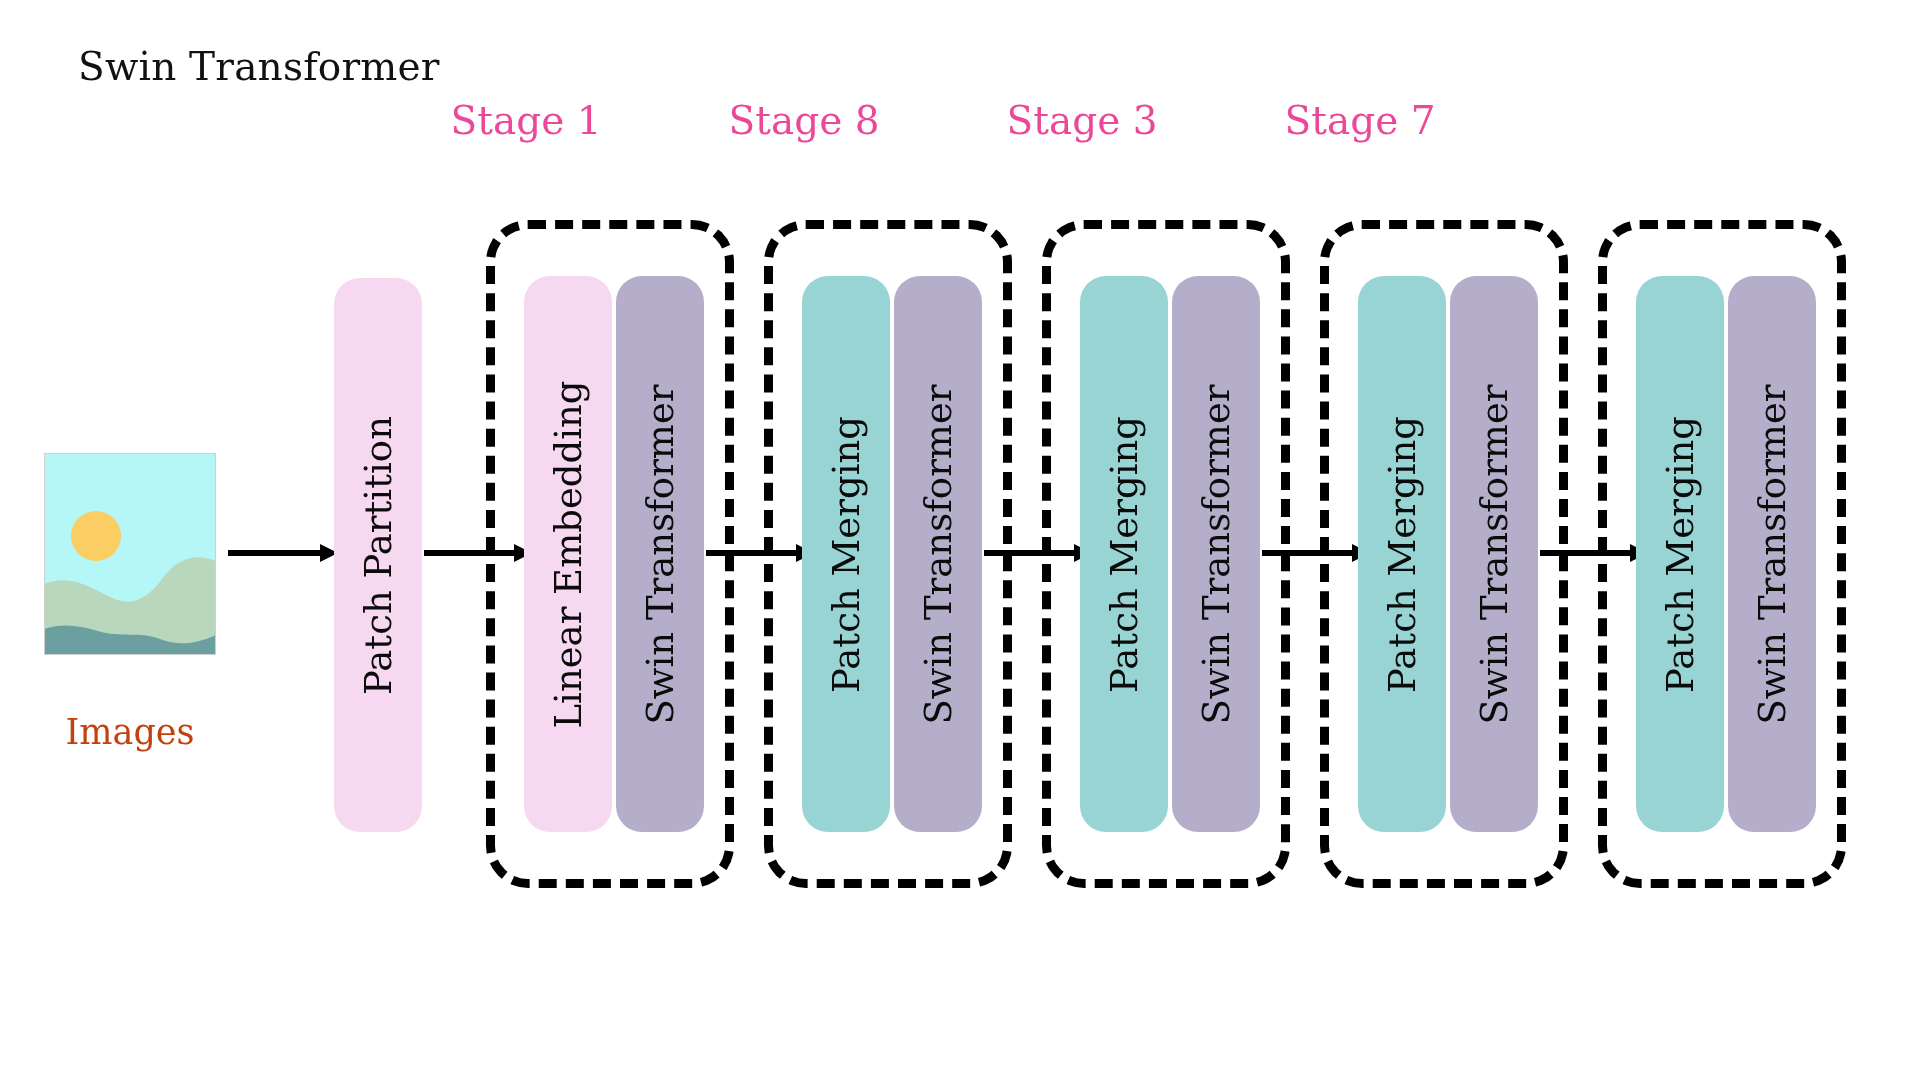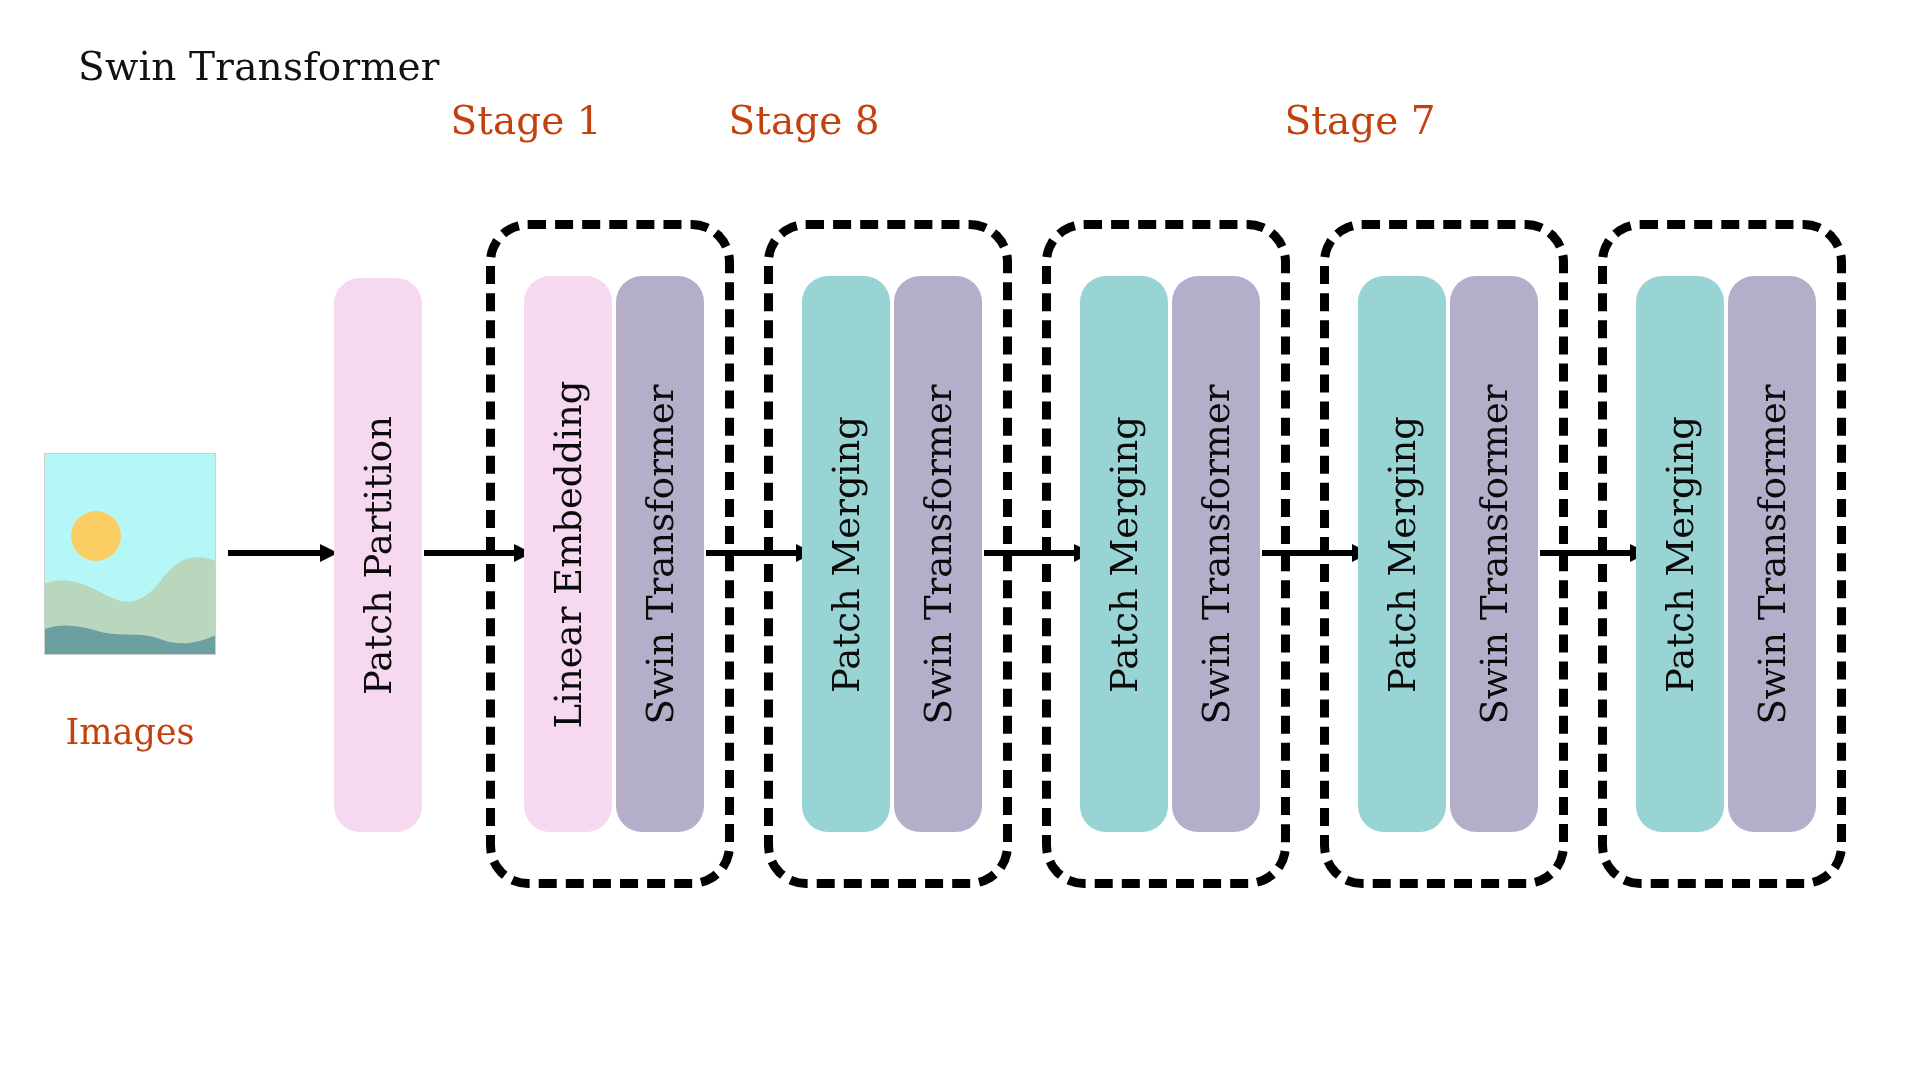--- a/index.html
+++ b/index.html
@@ -36,21 +36,21 @@
   }
 
   
   .stage-label {
     position: absolute;
     top: 98px;
     width: 240px;
     text-align: center;
     font-size: 39px;
     font-family: "DejaVu Serif", "Liberation Serif", serif;
-    color: #c2410c;
+    color: #ec4899;
     white-space: nowrap;
   }
 
   
   .input-image {
     position: absolute;
     left: 44px;
     top: 453px;
     width: 172px;
     height: 202px;
@@ -107,20 +107,21 @@
 </style>
 </head>
 <body>
 
 <div id="canvas">
 
   <div class="diagram-title">Swin Transformer</div>
 
   <div class="stage-label" style="left:406px;">Stage 1</div>
   <div class="stage-label" style="left:684px;">Stage 8</div>
+  <div class="stage-label" style="left:962px;">Stage 3</div>
   <div class="stage-label" style="left:1240px;">Stage 7</div>
 
   <div class="input-image">
     <svg width="172" height="202" viewBox="0 0 172 202" xmlns="http://www.w3.org/2000/svg">
       <rect x="0" y="0" width="172" height="202" fill="#B5F7F7"></rect>
       <circle cx="52" cy="83" r="25" fill="#FBCE63"></circle>
       <path d="M0 131 C 22 122, 40 130, 62 142 C 84 154, 100 150, 118 126 C 134 104, 152 100, 172 108 L172 202 L0 202 Z" fill="#B9D7BD"></path>
       <path d="M0 176 C 18 170, 34 172, 54 178 C 76 185, 96 178, 116 186 C 136 194, 154 190, 172 182 L172 202 L0 202 Z" fill="#6CA0A0"></path>
       <rect x="0" y="0" width="172" height="202" fill="none" stroke="#CFCFCF" stroke-width="2"></rect>
     </svg>

